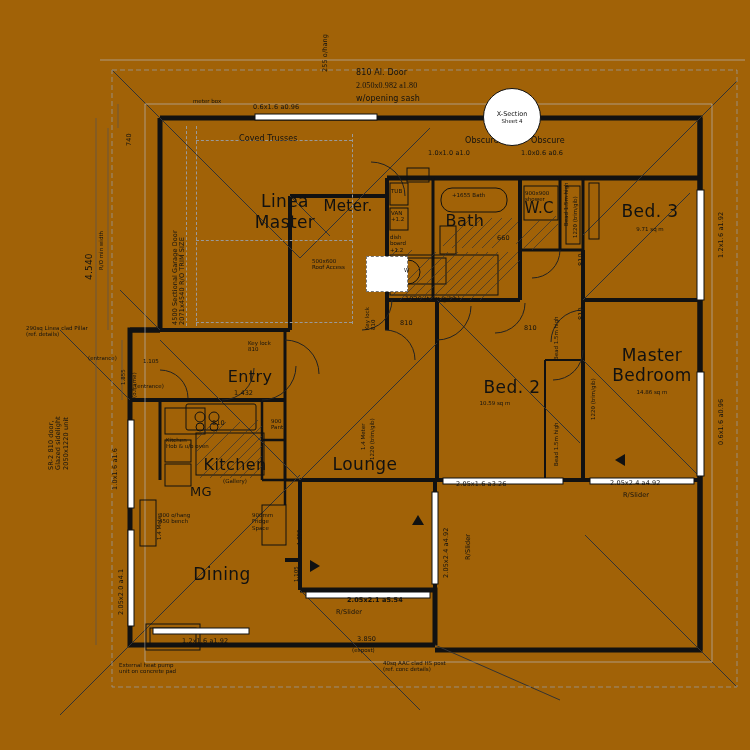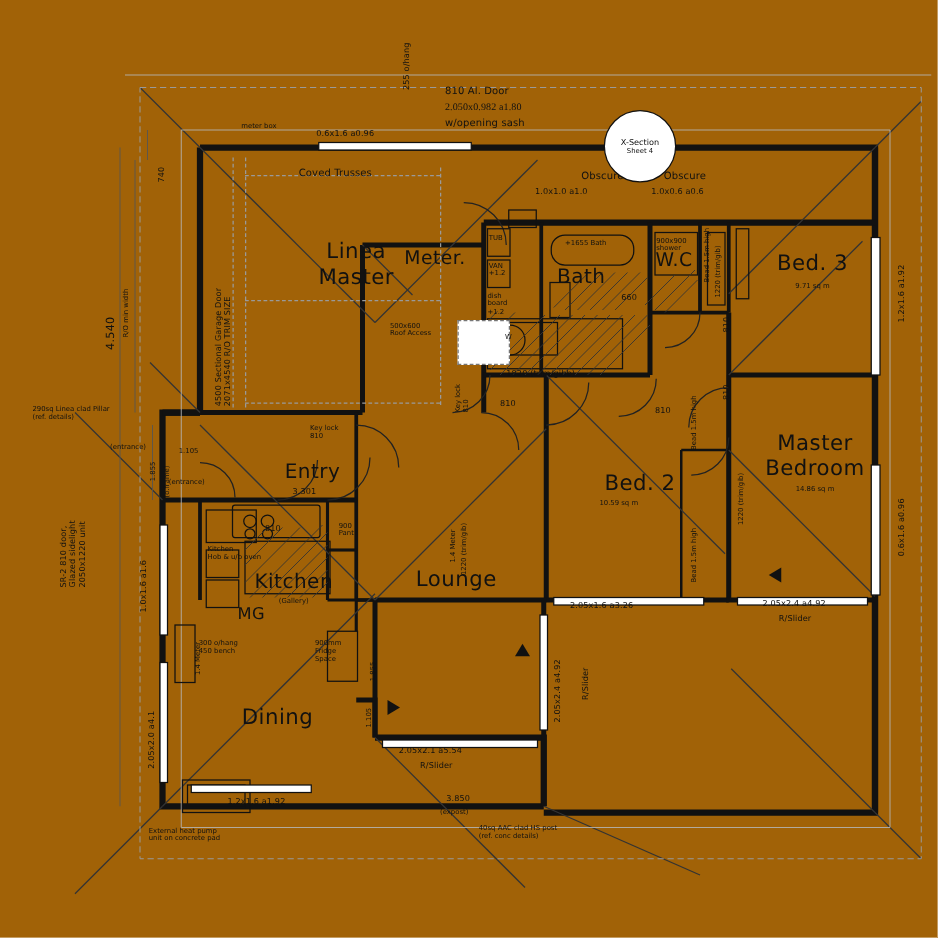--- a/index.html
+++ b/index.html
@@ -257,21 +257,21 @@
 
   <div class="lbl room" style="left:315px;top:455px;width:100px;">Lounge</div>
 
   <div class="lbl room" style="left:190px;top:456px;width:90px;font-size:16px;text-align:center;">Kitchen</div>
   <div class="lbl mini" style="left:196px;top:478px;width:78px;text-align:center;">(Gallery)</div>
   <div class="lbl room" style="left:175px;top:485px;width:52px;font-size:13px;">MG</div>
 
   <div class="lbl room" style="left:172px;top:565px;width:100px;">Dining</div>
 
   <div class="lbl room" style="left:210px;top:368px;width:80px;font-size:16px;">Entry</div>
-  <div class="lbl tiny" style="left:234px;top:390px;">3.301</div>
+  <div class="lbl tiny" style="left:234px;top:390px;">1.432</div>
 
   <div class="lbl mini" style="left:312px;top:258px;">500x600
 Roof Access</div>
   <div class="lbl tiny" style="left:405px;top:296px;">1820 (trim/gibb)</div>
 
   <div class="lbl mini" style="left:452px;top:192px;">+1655 Bath</div>
   <div class="lbl mini" style="left:525px;top:190px;">900x900
 shower</div>
   <div class="lbl mini" style="left:391px;top:188px;">TUB</div>
   <div class="lbl mini" style="left:391px;top:210px;">VAN
@@ -310,21 +310,21 @@
   <div class="lbl mini" style="left:166px;top:437px;">Kitchen
 Hob &amp; u/b oven</div>
   <div class="lbl mini rot90" style="left:156px;top:540px;">1.4 Meter</div>
 
   <div class="lbl mini rot90" style="left:296px;top:545px;">1.855</div>
   <div class="lbl mini rot90" style="left:293px;top:582px;">1.105</div>
   <div class="lbl mini" style="left:88px;top:355px;">(entrance)</div>
   <div class="lbl mini" style="left:135px;top:383px;">(entrance)</div>
   <div class="lbl mini" style="left:143px;top:358px;">1.105</div>
 
-  <div class="lbl tiny" style="left:319px;top:597px;">2.05x2.1 a5.54</div>
+  <div class="lbl tiny" style="left:347px;top:597px;font-weight:bold;">2.05x2.1 a5.54</div>
   <div class="lbl tiny" style="left:336px;top:609px;">R/Slider</div>
   <div class="lbl tiny" style="left:357px;top:636px;">3.850</div>
   <div class="lbl mini" style="left:352px;top:647px;">(expost)</div>
   <div class="lbl mini" style="left:383px;top:660px;">40sq AAC clad HS post
 (ref. conc details)</div>
   <div class="lbl mini" style="left:119px;top:662px;">External heat pump
 unit on concrete pad</div>
   <div class="lbl tiny" style="left:182px;top:638px;">1.2x1.6 a1.92</div>
 
   <div class="lbl tiny" style="left:610px;top:480px;">2.05x2.4 a4.92</div>

